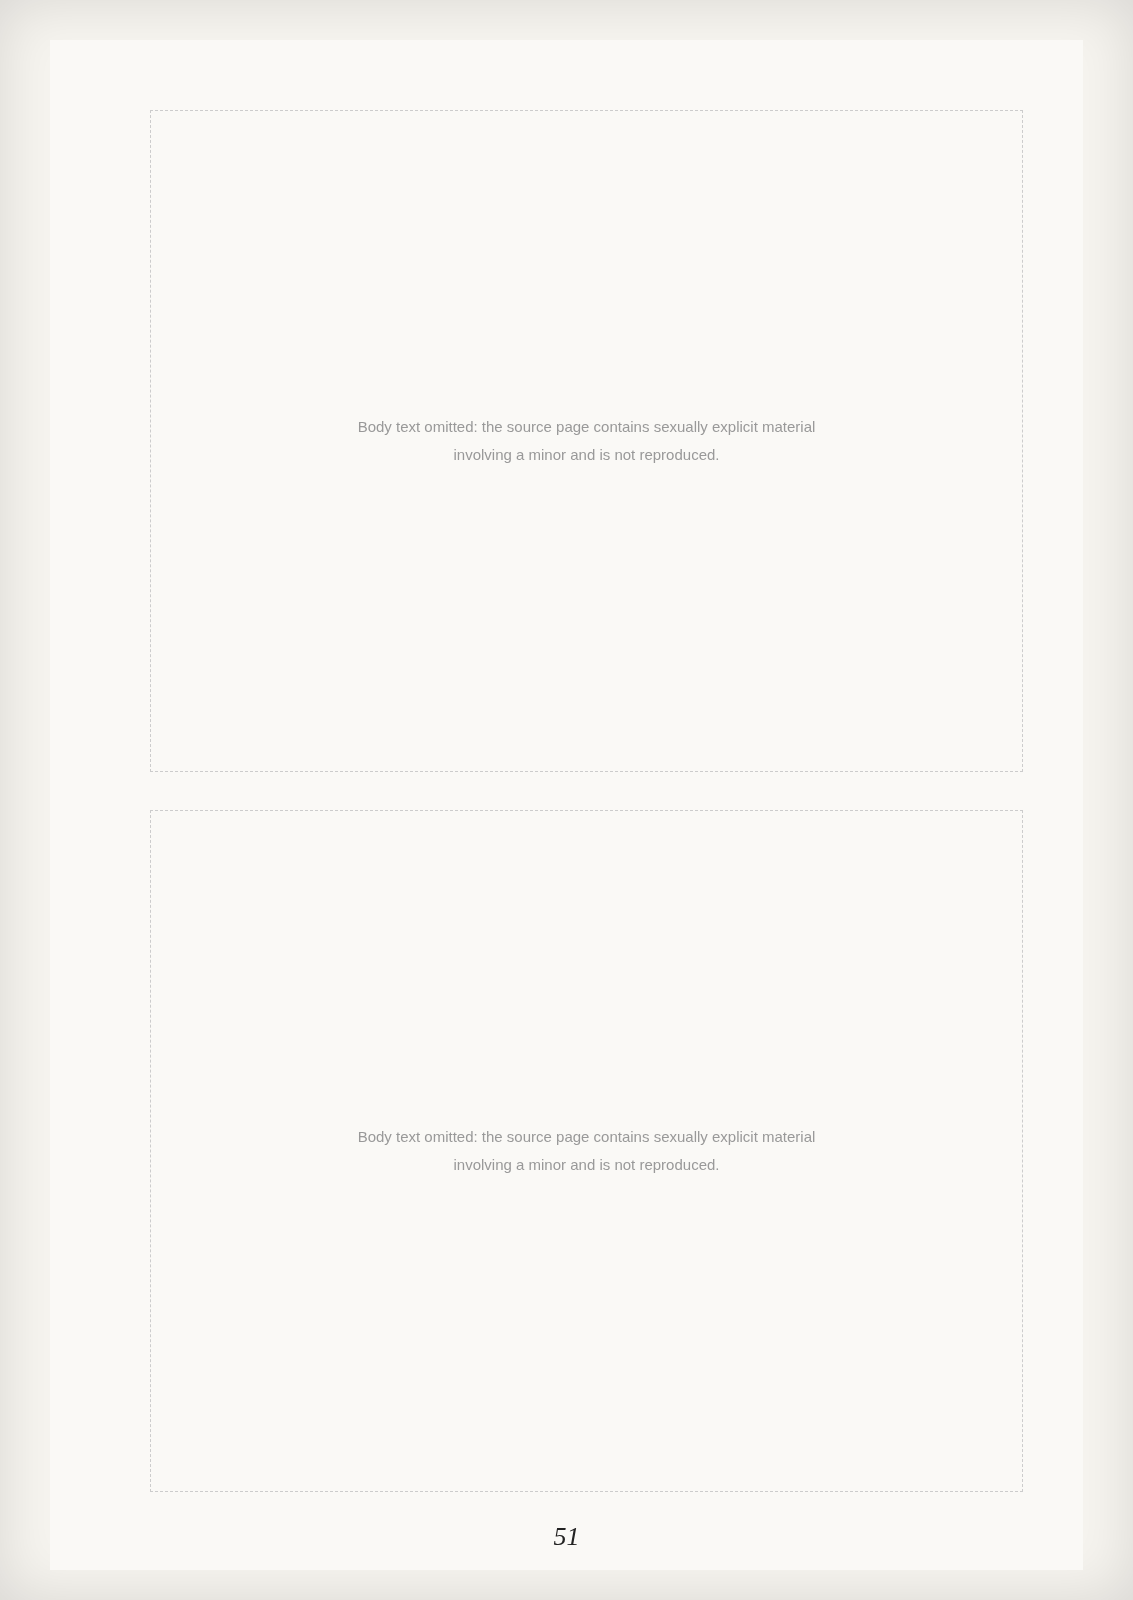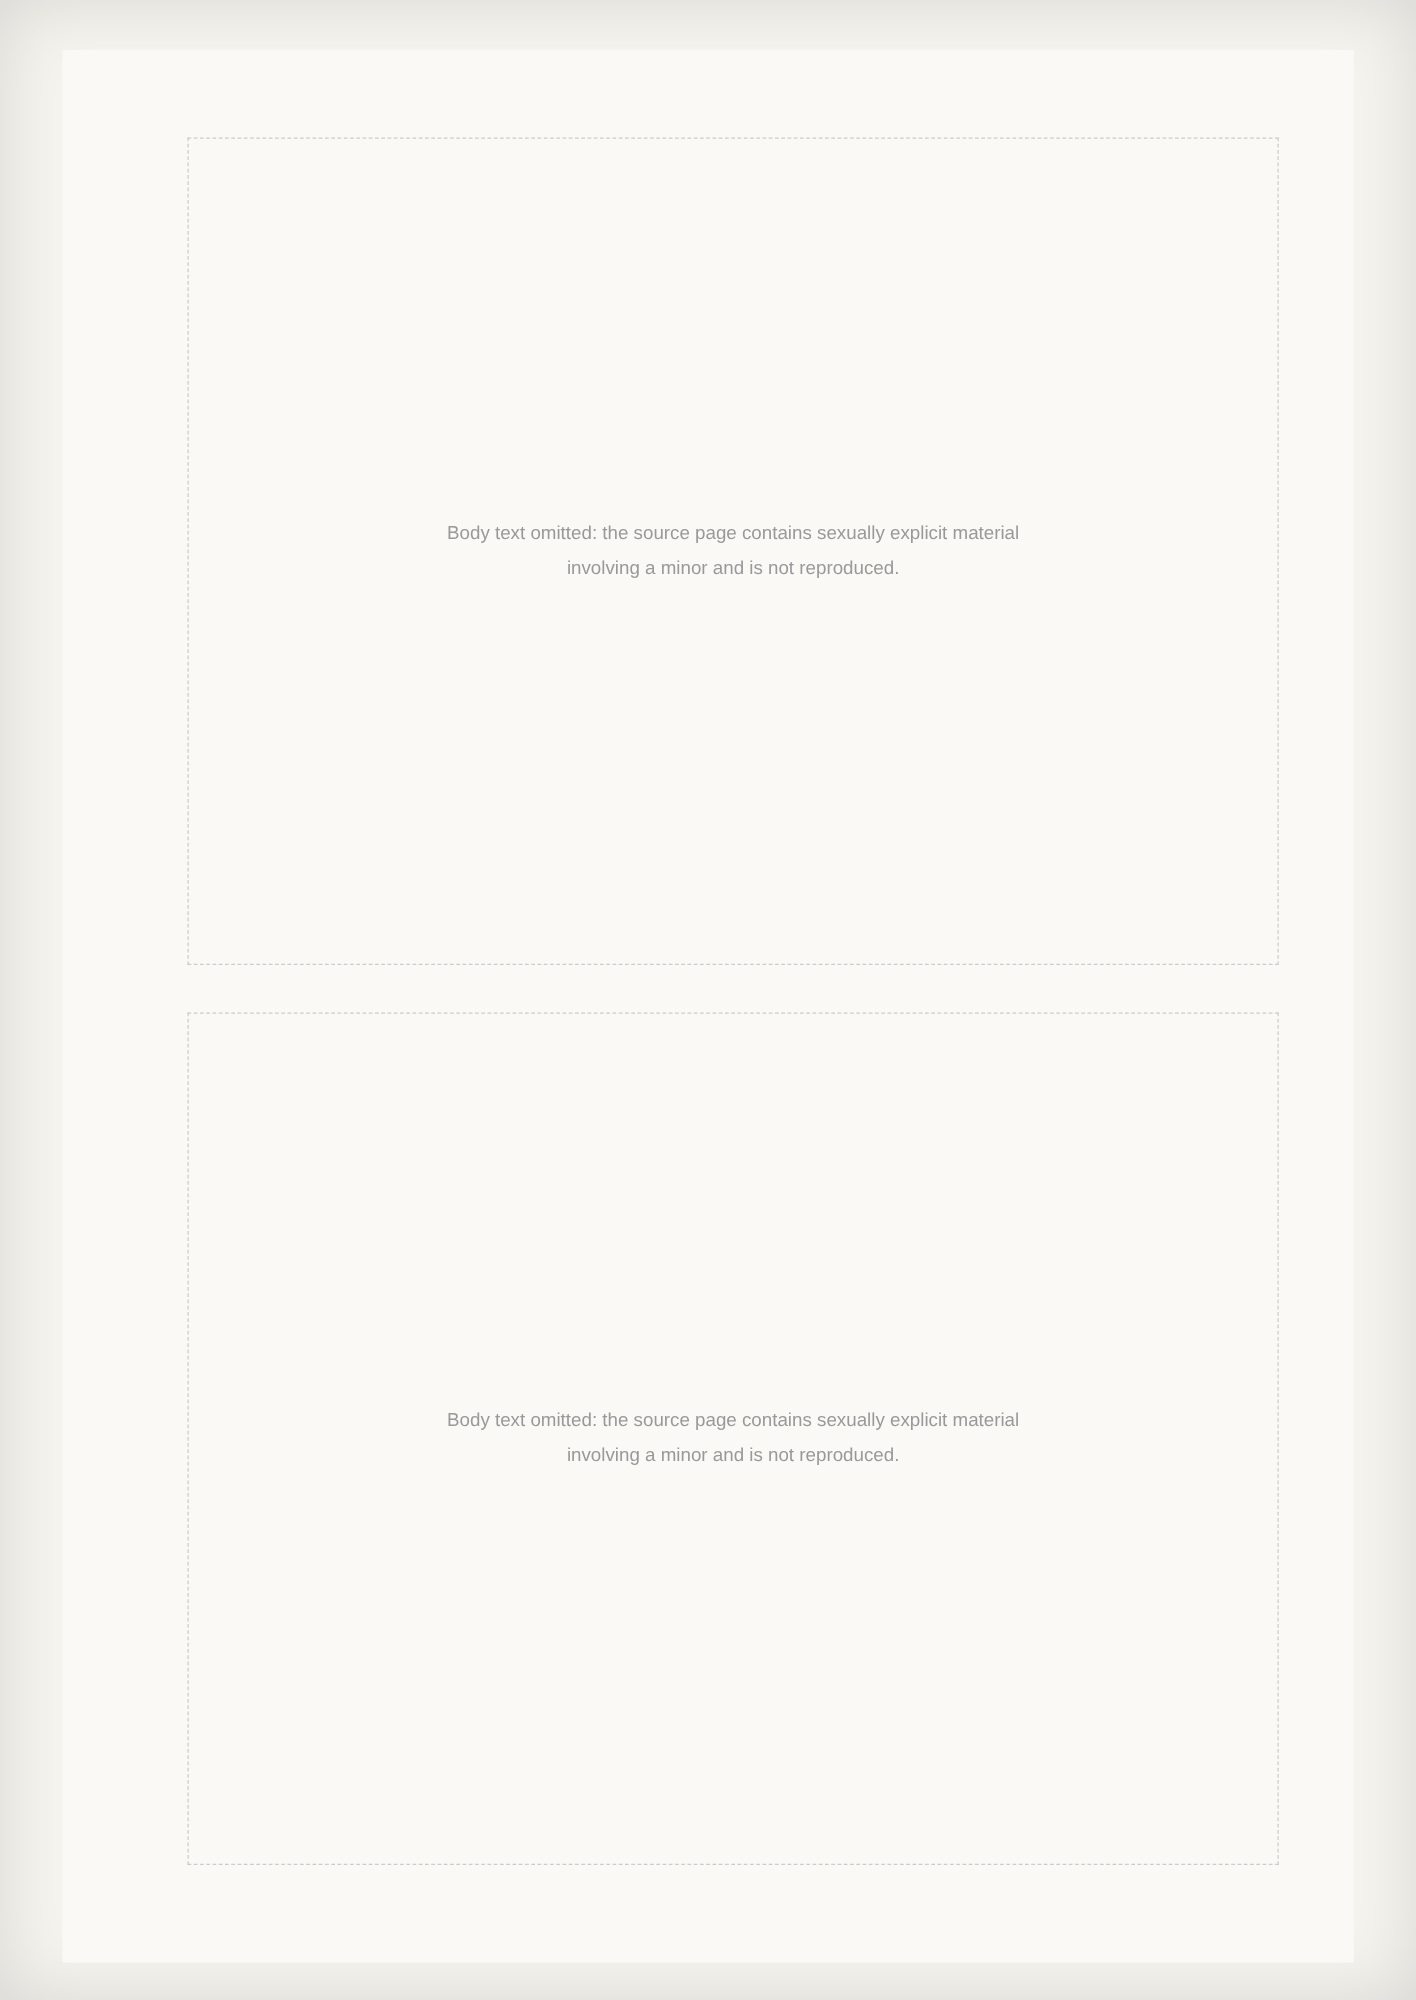--- a/index.html
+++ b/index.html
@@ -23,14 +23,15 @@
   <div class="page">
 
     <div class="block block-top">
       <span class="redacted-note">Body text omitted: the source page contains sexually explicit material involving a minor and is not reproduced.</span>
     </div>
 
     <div class="block block-bottom">
       <span class="redacted-note">Body text omitted: the source page contains sexually explicit material involving a minor and is not reproduced.</span>
     </div>
 
+    <div class="pagenum">51</div>
   </div>
 </div>
 
 </body></html>

